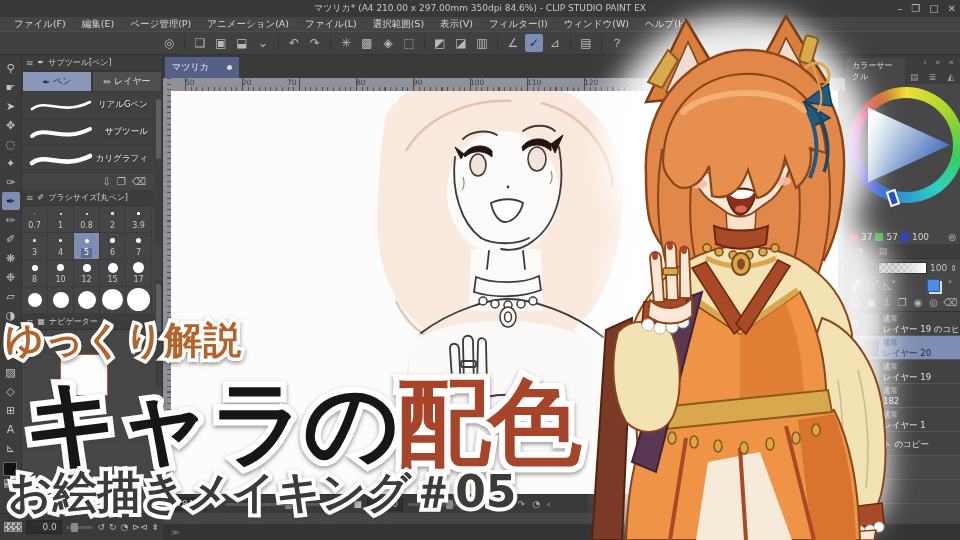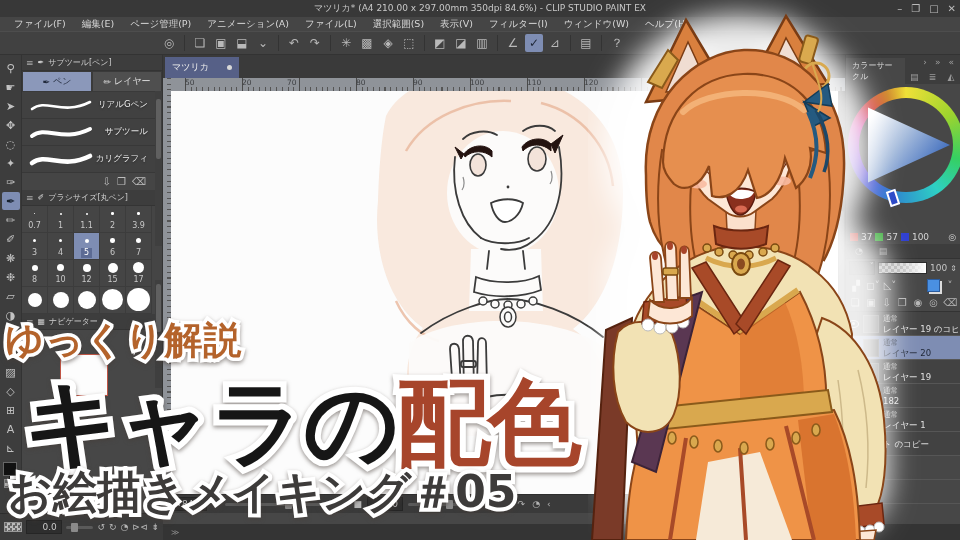--- a/index.html
+++ b/index.html
@@ -259,21 +259,21 @@
       <div class="size-cell">
         <span class="size-dot" style="height: 1.5px; width: 1.5px;"></span>
         <span class="size-num">0.7</span>
       </div>
       <div class="size-cell">
         <span class="size-dot" style="height: 2px; width: 2px;"></span>
         <span class="size-num">1</span>
       </div>
       <div class="size-cell">
         <span class="size-dot" style="height: 2px; width: 2px;"></span>
-        <span class="size-num">1.1</span>
+        <span class="size-num">0.8</span>
       </div>
       <div class="size-cell">
         <span class="size-dot" style="height: 2.5px; width: 2.5px;"></span>
         <span class="size-num">2</span>
       </div>
       <div class="size-cell">
         <span class="size-dot" style="height: 2.5px; width: 2.5px;"></span>
         <span class="size-num">3.9</span>
       </div>
       <div class="size-cell">

